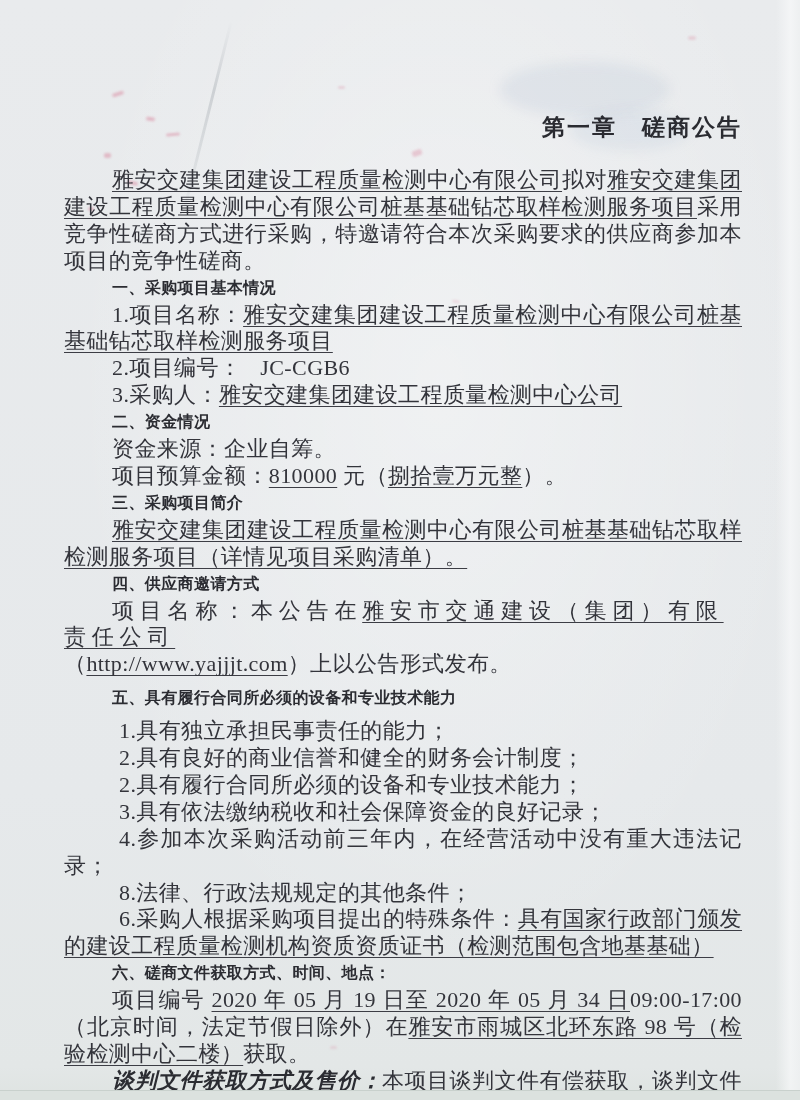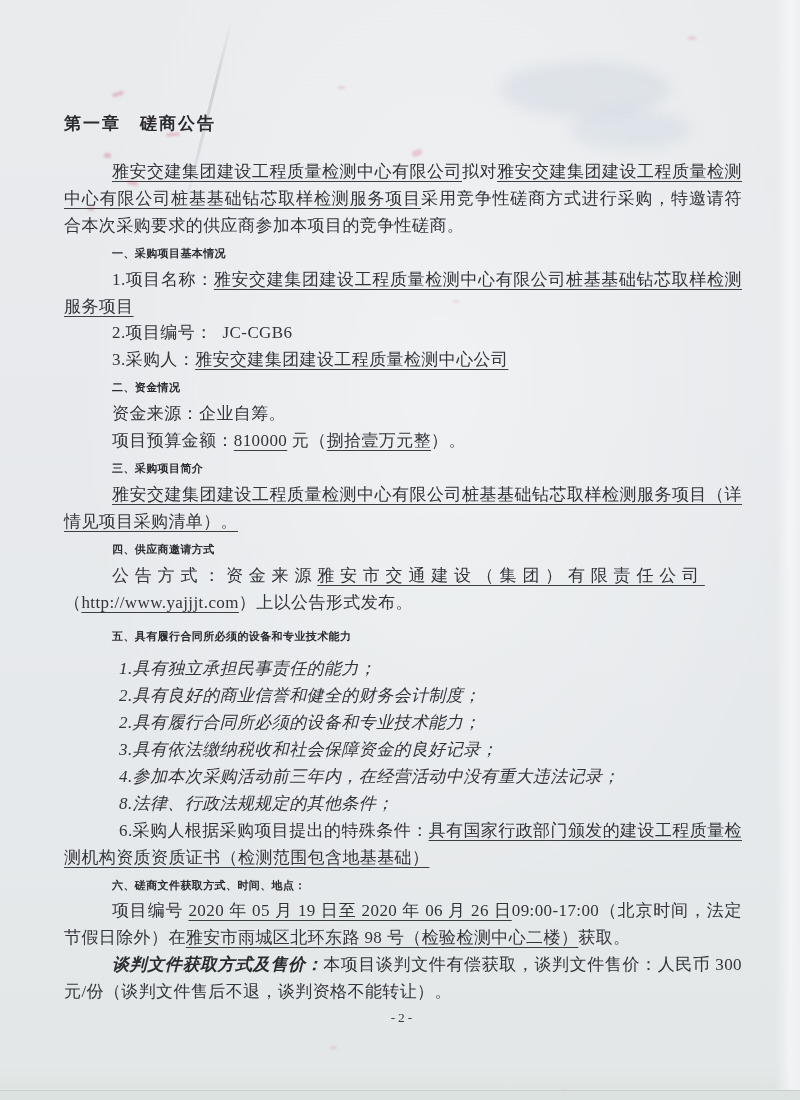--- a/index.html
+++ b/index.html
@@ -37,36 +37,36 @@
   .m8{left:688px;top:36px;width:8px;height:4px;opacity:.6;}
   .m9{left:338px;top:86px;width:7px;height:3px;opacity:.6;}
   .m10{left:452px;top:300px;width:8px;height:3px;opacity:.45;transform:rotate(10deg);}
   .m11{left:330px;top:1046px;width:7px;height:3px;opacity:.5;}
   .m12{left:560px;top:1090px;width:6px;height:3px;opacity:.5;}
 
   
   .content{position:absolute;left:64px;top:112px;width:678px;}
   .title{
     font-family:"Liberation Sans","DejaVu Sans",sans-serif;
-    font-weight:700;font-size:17px;letter-spacing:2px;
-    text-align:left;color:#2a2b31;margin:0 0 24px 0;
+    font-weight:700;font-size:23px;letter-spacing:2px;
+    text-align:right;color:#2a2b31;margin:0 0 24px 0;
   }
   p{margin:0;}
-  .body{font-size:17px;line-height:26.9px;text-align:justify;letter-spacing:0.4px;color:#33343b;}
+  .body{font-size:22px;line-height:26.9px;text-align:justify;letter-spacing:0.4px;color:#33343b;}
   .h{font-family:"Liberation Sans","DejaVu Sans",sans-serif;
-     font-weight:700;font-size:11px;line-height:26.9px;letter-spacing:0.4px;color:#2b2c32;}
+     font-weight:700;font-size:16px;line-height:26.9px;letter-spacing:0.4px;color:#2b2c32;}
   .ind{text-indent:48px;}
   .indItem{text-indent:48px;}
   .u{text-decoration:underline;text-underline-offset:4px;text-decoration-thickness:1.2px;text-decoration-color:#3c3d45;}
   .spread{letter-spacing:5.8px;text-indent:48px;text-align:left;}
   .list{margin-top:6px;}
-  .list p{text-indent:55px;font-style:italic;}
+  .list p{text-indent:55px;}
   .sec5h{margin-top:7px;}
   .boldlead{font-family:"Liberation Sans","DejaVu Sans",sans-serif;font-weight:700;color:#2b2c32;font-style:italic;}
-  .gap{margin-left:10px;}
+  .gap{margin-left:19px;}
   .pageno{margin-top:3px;text-align:center;font-size:13.5px;letter-spacing:3px;line-height:18px;color:#3a3b42;}
 </style>
 </head>
 <body>
 
 <div class="page">
 
   <div class="crease"></div>
   <div class="smudge blue1"></div>
   <div class="smudge blue2"></div>
@@ -102,40 +102,40 @@
     <p class="body ind">资金来源：企业自筹。</p>
 
     <p class="body ind"><span>项目预算金额：</span><span class="u">810000</span><span> 元（</span><span class="u">捌拾壹万元整</span><span>）。</span></p>
 
     <p class="h ind">三、采购项目简介</p>
 
     <p class="body ind"><span class="u">雅安交建集团建设工程质量检测中心有限公司桩基基础钻芯取样检测服务项目（详情见项目采购清单）。</span></p>
 
     <p class="h ind">四、供应商邀请方式</p>
 
-    <p class="body spread"><span>公告方式：资金来源</span><span class="u">雅安市交通建设（集团）有限责任公司</span></p>
+    <p class="body spread"><span>项目名称：本公告在</span><span class="u">雅安市交通建设（集团）有限责任公司</span></p>
 
     <p class="body"><span>（</span><span class="u">http://www.yajjjt.com</span><span>）上以公告形式发布。</span></p>
 
     <p class="h ind sec5h">五、具有履行合同所必须的设备和专业技术能力</p>
 
     <div class="list">
       <p class="body">1.具有独立承担民事责任的能力；</p>
       <p class="body">2.具有良好的商业信誉和健全的财务会计制度；</p>
       <p class="body">2.具有履行合同所必须的设备和专业技术能力；</p>
       <p class="body">3.具有依法缴纳税收和社会保障资金的良好记录；</p>
       <p class="body">4.参加本次采购活动前三年内，在经营活动中没有重大违法记录；</p>
       <p class="body">8.法律、行政法规规定的其他条件；</p>
     </div>
 
     <p class="body" style="text-indent:55px;font-family:Liberation Serif, serif;"><span>6.采购人根据采购项目提出的特殊条件：</span><span class="u">具有国家行政部门颁发的建设工程质量检测机构资质资质证书（检测范围包含地基基础）</span></p>
 
     <p class="h ind">六、磋商文件获取方式、时间、地点：</p>
 
-    <p class="body ind"><span>项目编号 </span><span class="u">2020 年 05 月 19 日至 2020 年 06 月 26 日</span><span>09:00-17:00（北京时间，法定节假日除外）在</span><span class="u">雅安市雨城区北环东路 98 号（检验检测中心二楼）</span><span>获取。</span></p>
+    <p class="body ind"><span>项目编号 </span><span class="u">2020 年 05 月 19 日至 2020 年 05 月 34 日</span><span>09:00-17:00（北京时间，法定节假日除外）在</span><span class="u">雅安市雨城区北环东路 98 号（检验检测中心二楼）</span><span>获取。</span></p>
 
     <p class="body ind"><span class="boldlead">谈判文件获取方式及售价：</span><span>本项目谈判文件有偿获取，谈判文件售价：人民币 300 元/份（谈判文件售后不退，谈判资格不能转让）。</span></p>
 
     <div class="pageno">-2-</div>
 
   </div>
 
   <div class="edge-right"></div>
   <div class="edge-bottom"></div>
 </div>

